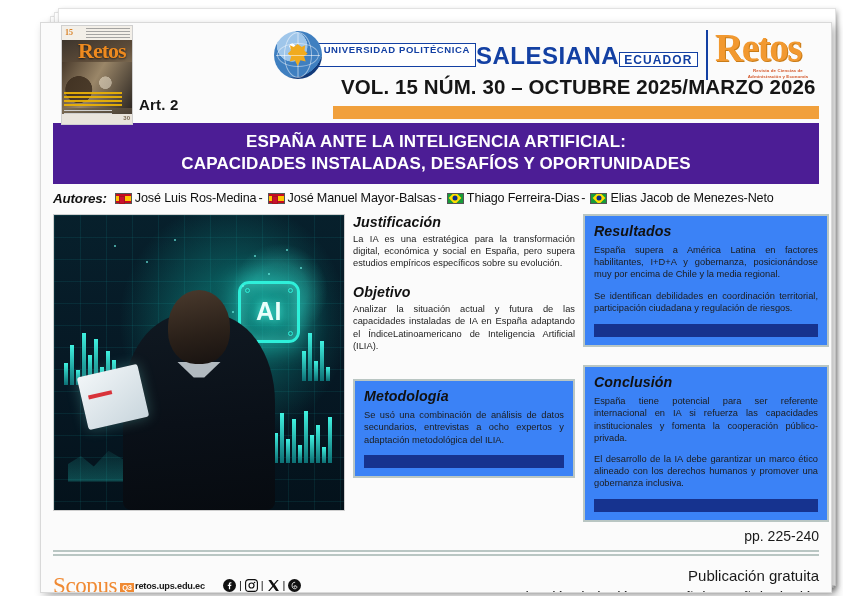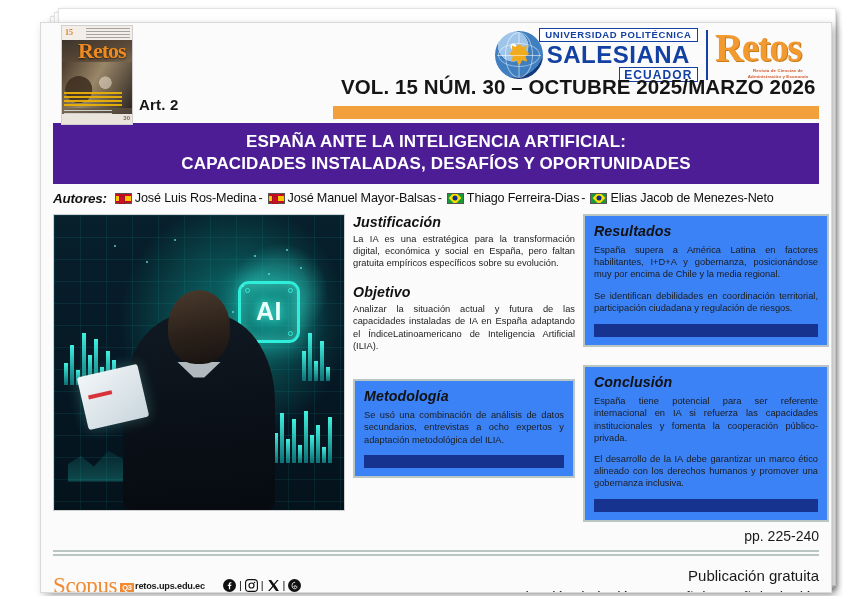--- a/index.html
+++ b/index.html
@@ -127,21 +127,21 @@
     position:absolute; left:3px; top:12px; width:42px; height:24px;
     border:1px solid rgba(255,255,255,.45); border-radius:50%;
   }
   .globe .emblem {
     position:absolute; left:50%; top:50%; transform:translate(-50%,-50%);
     width:20px; height:22px;
     background:#f0ab1f;
     clip-path: polygon(50% 0%, 70% 14%, 88% 6%, 84% 30%, 100% 44%, 82% 56%, 90% 80%, 64% 74%, 50% 100%, 36% 74%, 10% 80%, 18% 56%, 0% 44%, 16% 30%, 12% 6%, 30% 14%);
   }
   .ups-words {
-    margin-left: -4px; display: flex; flex-direction: column;
+    margin-left: -4px; display: flex; flex-direction: row;
     align-items: stretch; line-height: 1;
   }
   .ups-l1 {
     font-size: 9.5px; font-weight: 700; color: #1340a3; letter-spacing: .6px;
     border: 1.4px solid #1340a3; padding: 1px 5px 1.5px; text-align: center;
     background:#fff;
   }
   .ups-l2 {
     font-size: 24px; font-weight: 700; color: #1340a3; letter-spacing: .5px;
     text-align: center; margin-top: 1px; line-height: .96;
@@ -509,21 +509,21 @@
           <i style="left:60px;top:30px"></i>
             <i style="left:92px;top:46px"></i>
             <i style="left:120px;top:24px"></i>
         </div>
       </div>
 
       <div class="mid-col">
 
         <div>
           <div class="sec-h">Justificación</div>
-          <div class="sec-p">La IA es una estratégica para la transformación digital, económica y social en España, pero faltan gratuita empíricos específicos sobre su evolución.</div>
+          <div class="sec-p">La IA es una estratégica para la transformación digital, económica y social en España, pero supera estudios empíricos específicos sobre su evolución.</div>
         </div>
 
         <div class="block-mt-1">
           <div class="sec-h">Objetivo</div>
           <div class="sec-p">Analizar la situación actual y futura de las capacidades instaladas de IA en España adaptando el ÍndiceLatinoamericano de Inteligencia Artificial (ILIA).</div>
         </div>
 
         <div class="card" style="margin-top:26px">
           <div class="sec-h">Metodología</div>
           <div class="sec-p">Se usó una combinación de análisis de datos secundarios, entrevistas a ocho expertos y adaptación metodológica del ILIA.</div>

